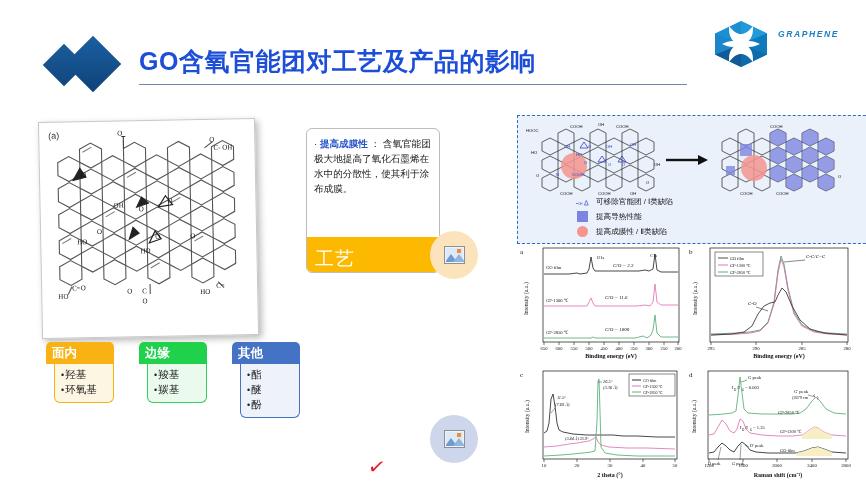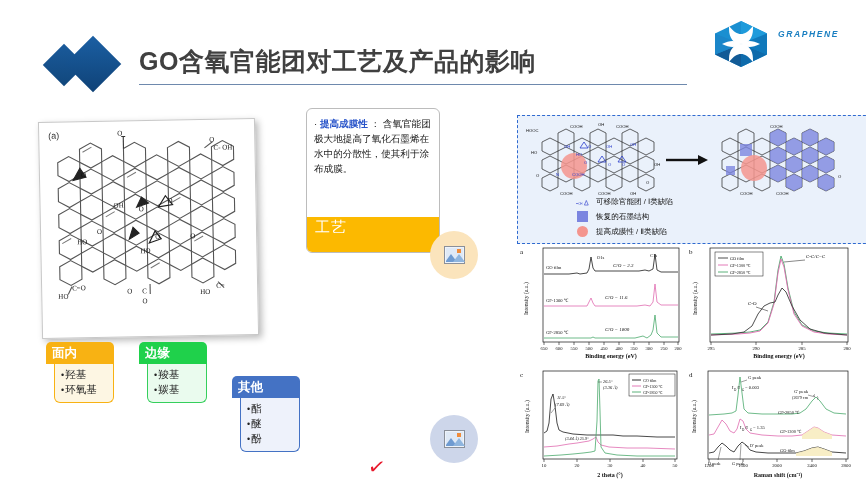--- a/index.html
+++ b/index.html
@@ -15,21 +15,21 @@
   
   .logo-diamonds{position:absolute;left:47px;top:40px;width:85px;height:48px;}
   .logo-diamonds .d{position:absolute;background:#15528f;}
   .logo-diamonds .d1{width:30px;height:30px;left:2px;top:10px;transform:rotate(45deg);
       background:linear-gradient(135deg,#1a5a9b,#11477c);}
   .logo-diamonds .d2{width:40px;height:40px;left:26px;top:4px;transform:rotate(45deg);
       background:linear-gradient(135deg,#1b5fa3,#0f4277);}
 
   .title{
     position:absolute;left:139px;top:45px;
-    font-size:25px;font-weight:bold;color:#404040;
+    font-size:25px;font-weight:bold;color:#1d4ed8;
     letter-spacing:.5px;white-space:nowrap;
   }
   .title-rule{
     position:absolute;left:139px;top:84px;width:548px;height:1px;background:#6e89ad;
   }
 
   
   .cgia{position:absolute;right:8px;top:18px;width:160px;height:52px;font-style:italic;}
   .cgia .mark{position:absolute;left:14px;top:2px;width:58px;height:48px;}
   .cgia .txt-graphene{
@@ -65,42 +65,42 @@
   }
   .grp .body div{font-size:10.5px;color:#222;line-height:14px;white-space:nowrap;}
   .grp .body div:before{content:"\2022";margin-right:1px;font-size:9px;}
 
   .g1{left:0;}
   .g1 .hdr{background:#f8b213;}
   .g1 .body{border-color:#f8b213;background:#fdf6e3;}
   .g2{left:93px;}
   .g2 .hdr{background:#1fd14b;}
   .g2 .body{border-color:#35cf5c;background:#eafbee;}
-  .g3{left:186px;margin-top:34px;}
+  .g3{left:186px;}
   .g3 .hdr{background:#4472c4;}
   .g3 .body{border-color:#4472c4;background:#eef2fb;}
 
   
   .grp .body{margin-left:8px;width:60px;background-clip:padding-box;}
 
   
   .mcard{
     position:absolute;left:306px;width:132px;
-    border:1px solid #bcbcbc;border-radius:6px;background:#fff;overflow:hidden;
+    border:1px solid #bcbcbc;border-radius:6px;background:#fff;overflow:hidden;margin-top:20px;
   }
   .mcard .txt{padding:7px 7px 6px 7px;}
   .mcard .txt p{
     margin:0;font-size:9.6px;line-height:15px;color:#1a1a1a;text-align:left;
   }
   .mcard .txt p .lead{font-weight:bold;color:#2753c9;}
   .mcard .txt p .bullet{color:#1a1a1a;}
   .mcard .foot{
     height:47px;display:flex;align-items:flex-start;
-    padding:1px 0 0 8px;box-sizing:border-box;
-    font-size:15px;color:#fff;letter-spacing:1px;
+    padding:9px 0 0 8px;box-sizing:border-box;
+    font-size:19px;color:#fff;letter-spacing:1px;
   }
   .card-proc{top:108px;height:143px;}
   .card-proc .foot{background:#fcb900;}
   .card-prod{top:283px;height:181px;}
   .card-prod .foot{background:#4472c4;}
   .card-proc .txt{height:95px;}
   .card-prod .txt{height:133px;}
 
   .ph-circle{
     position:absolute;border-radius:50%;
@@ -466,21 +466,21 @@
             <text x="3.2" y="8.4" font-size="3.4" fill="#2a3ccc" font-family="'Liberation Sans',sans-serif">OH</text>
             <polygon points="11,9 16,9 13.5,3" fill="none" stroke="#2a3ccc" stroke-width=".8"></polygon>
           </svg>
         </span>
         <span class="lbl">可移除官能团 / Ⅰ类缺陷</span>
       </div>
       <div class="row">
         <span class="sw">
             <span class="sw-blue" style="width:11px;height:11px;display:block;"></span>
           </span>
-        <span class="lbl">恢复的石墨结构</span>
+        <span class="lbl">提高导热性能</span>
       </div>
       <div class="row">
         <span class="sw">
             <span class="sw-red" style="display:block;"></span>
           </span>
         <span class="lbl">提高成膜性 / Ⅱ类缺陷</span>
       </div>
     </div>
   </div>
 

